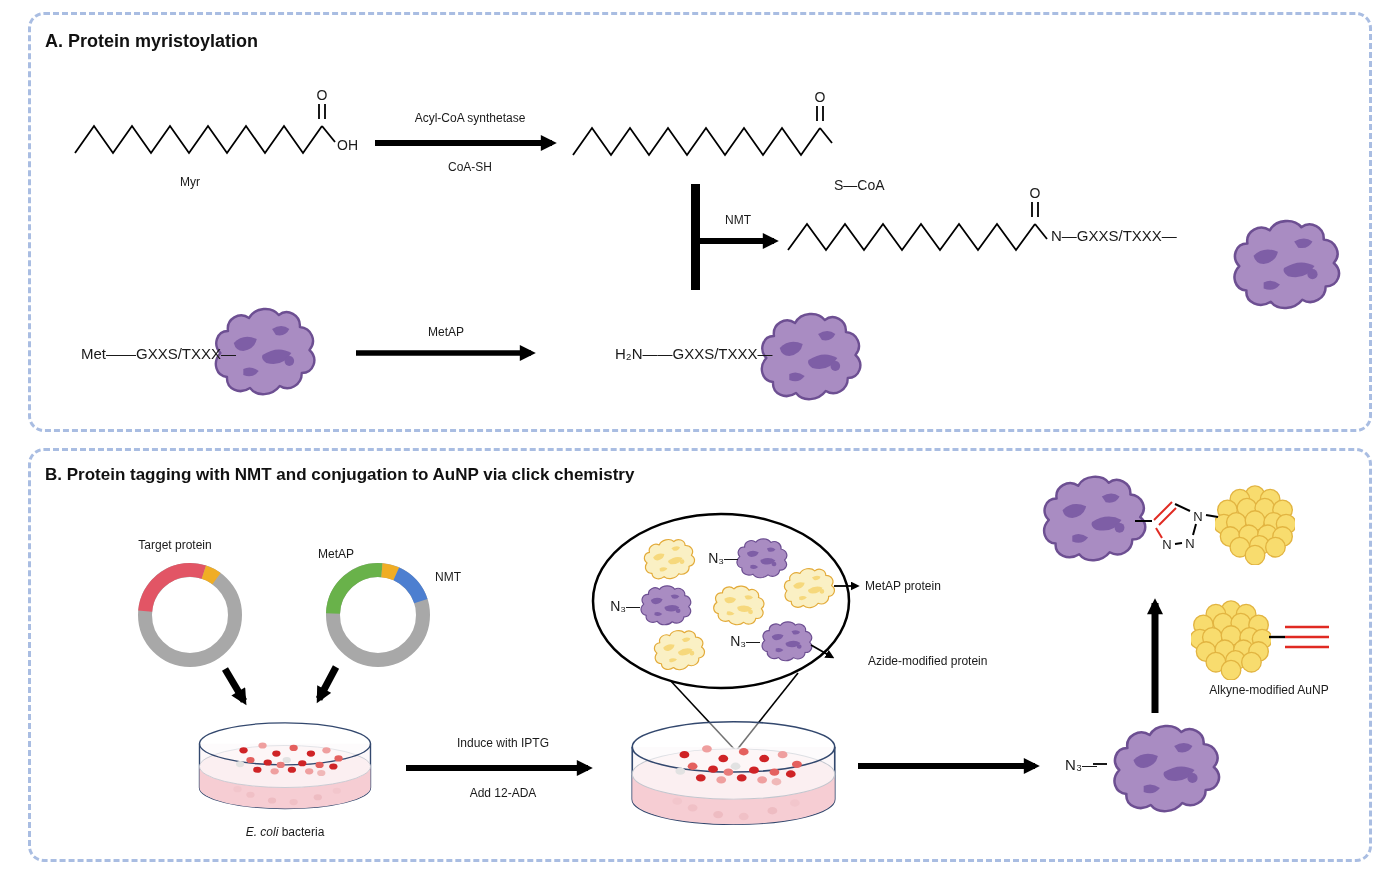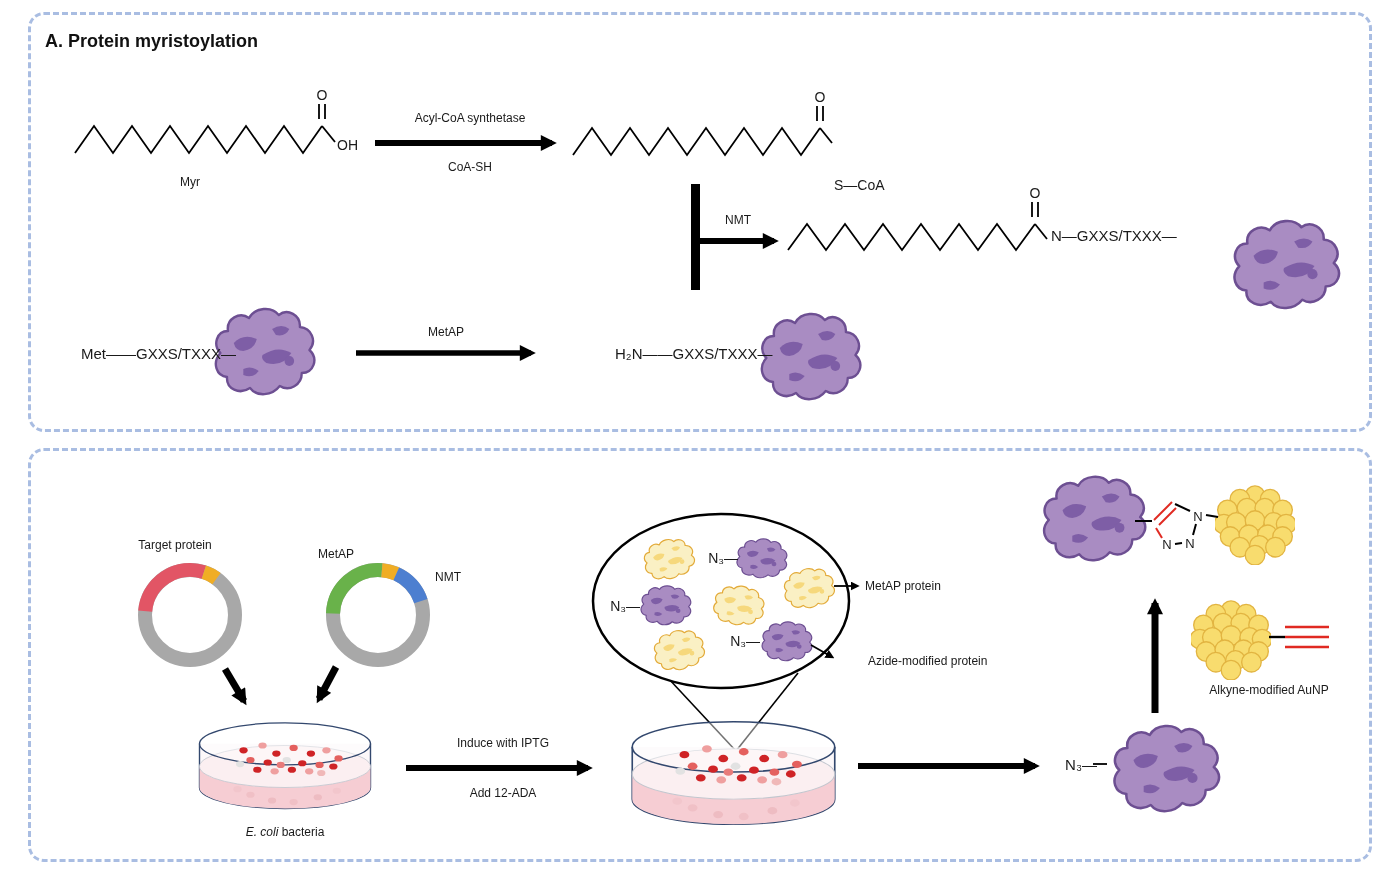--- a/index.html
+++ b/index.html
@@ -241,20 +241,21 @@
           <line x1="1128" y1="74" x2="1145" y2="57" stroke="#e02a22"></line>
           <line x1="1144" y1="53" x2="1159" y2="60" stroke="#000"></line>
           <line x1="1165" y1="73" x2="1162" y2="84" stroke="#000"></line>
           <line x1="1151" y1="92" x2="1144" y2="93" stroke="#000"></line>
           <line x1="1131" y1="87" x2="1125" y2="77" stroke="#e02a22"></line>
           <line x1="1175" y1="64" x2="1187" y2="66" stroke="#000"></line>
         </g>
       </g>
     </svg>
 
+    <div class="ttl" style="left:14px; top:14px; font-size:17px;">B. Protein tagging with NMT and conjugation to AuNP via click chemistry</div>
     <span class="lbl c f16" style="left:144px; top:94px;">Target protein</span>
     <span class="lbl c f16" style="left:305px; top:103px;">MetAP</span>
     <span class="lbl c f16" style="left:417px; top:126px;">NMT</span>
     <span class="lbl c f16" style="left:254px; top:381px;"><i>E. coli</i><span> bacteria</span></span>
     <span class="lbl c f16" style="left:472px; top:292px;">Induce with IPTG</span>
     <span class="lbl c f16" style="left:472px; top:342px;">Add 12-ADA</span>
     <span class="lbl rm" style="left:707px;  top:107px;">N₃—</span>
     <span class="lbl rm" style="left:609px;  top:155px;">N₃—</span>
     <span class="lbl rm" style="left:729px;  top:190px;">N₃—</span>
     <span class="lbl lm f16" style="left:834px; top:135px;">MetAP protein</span>

